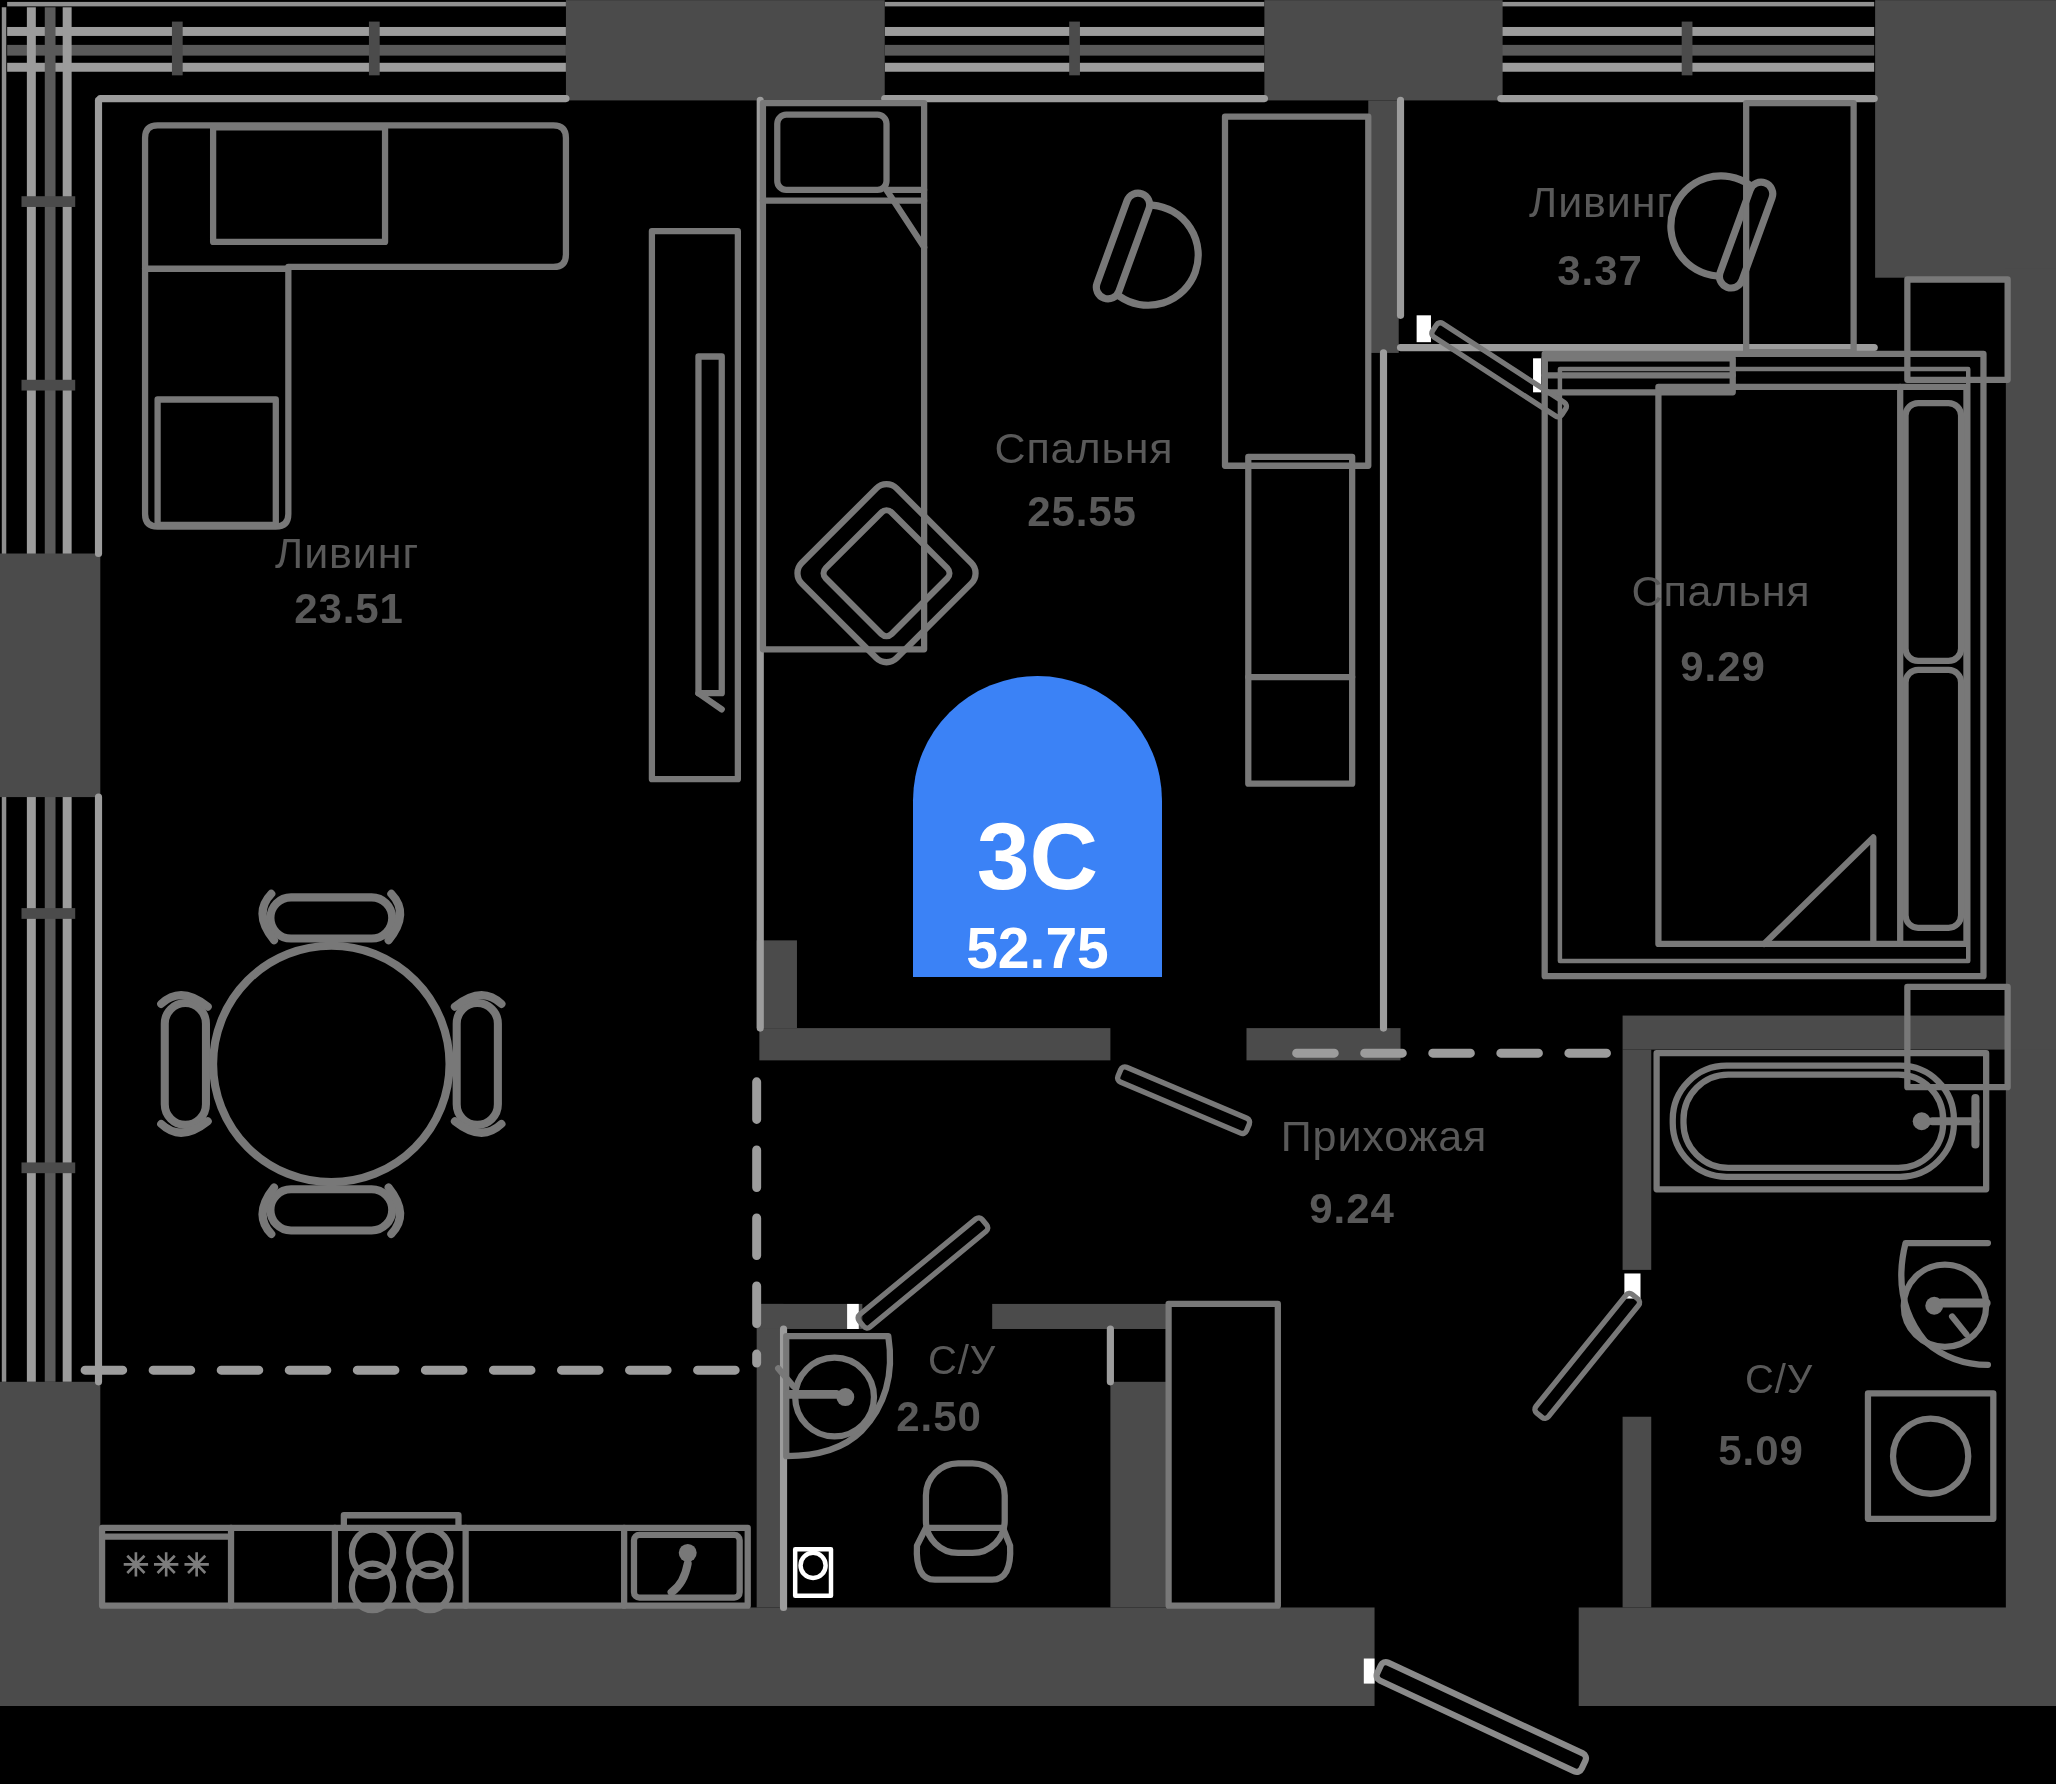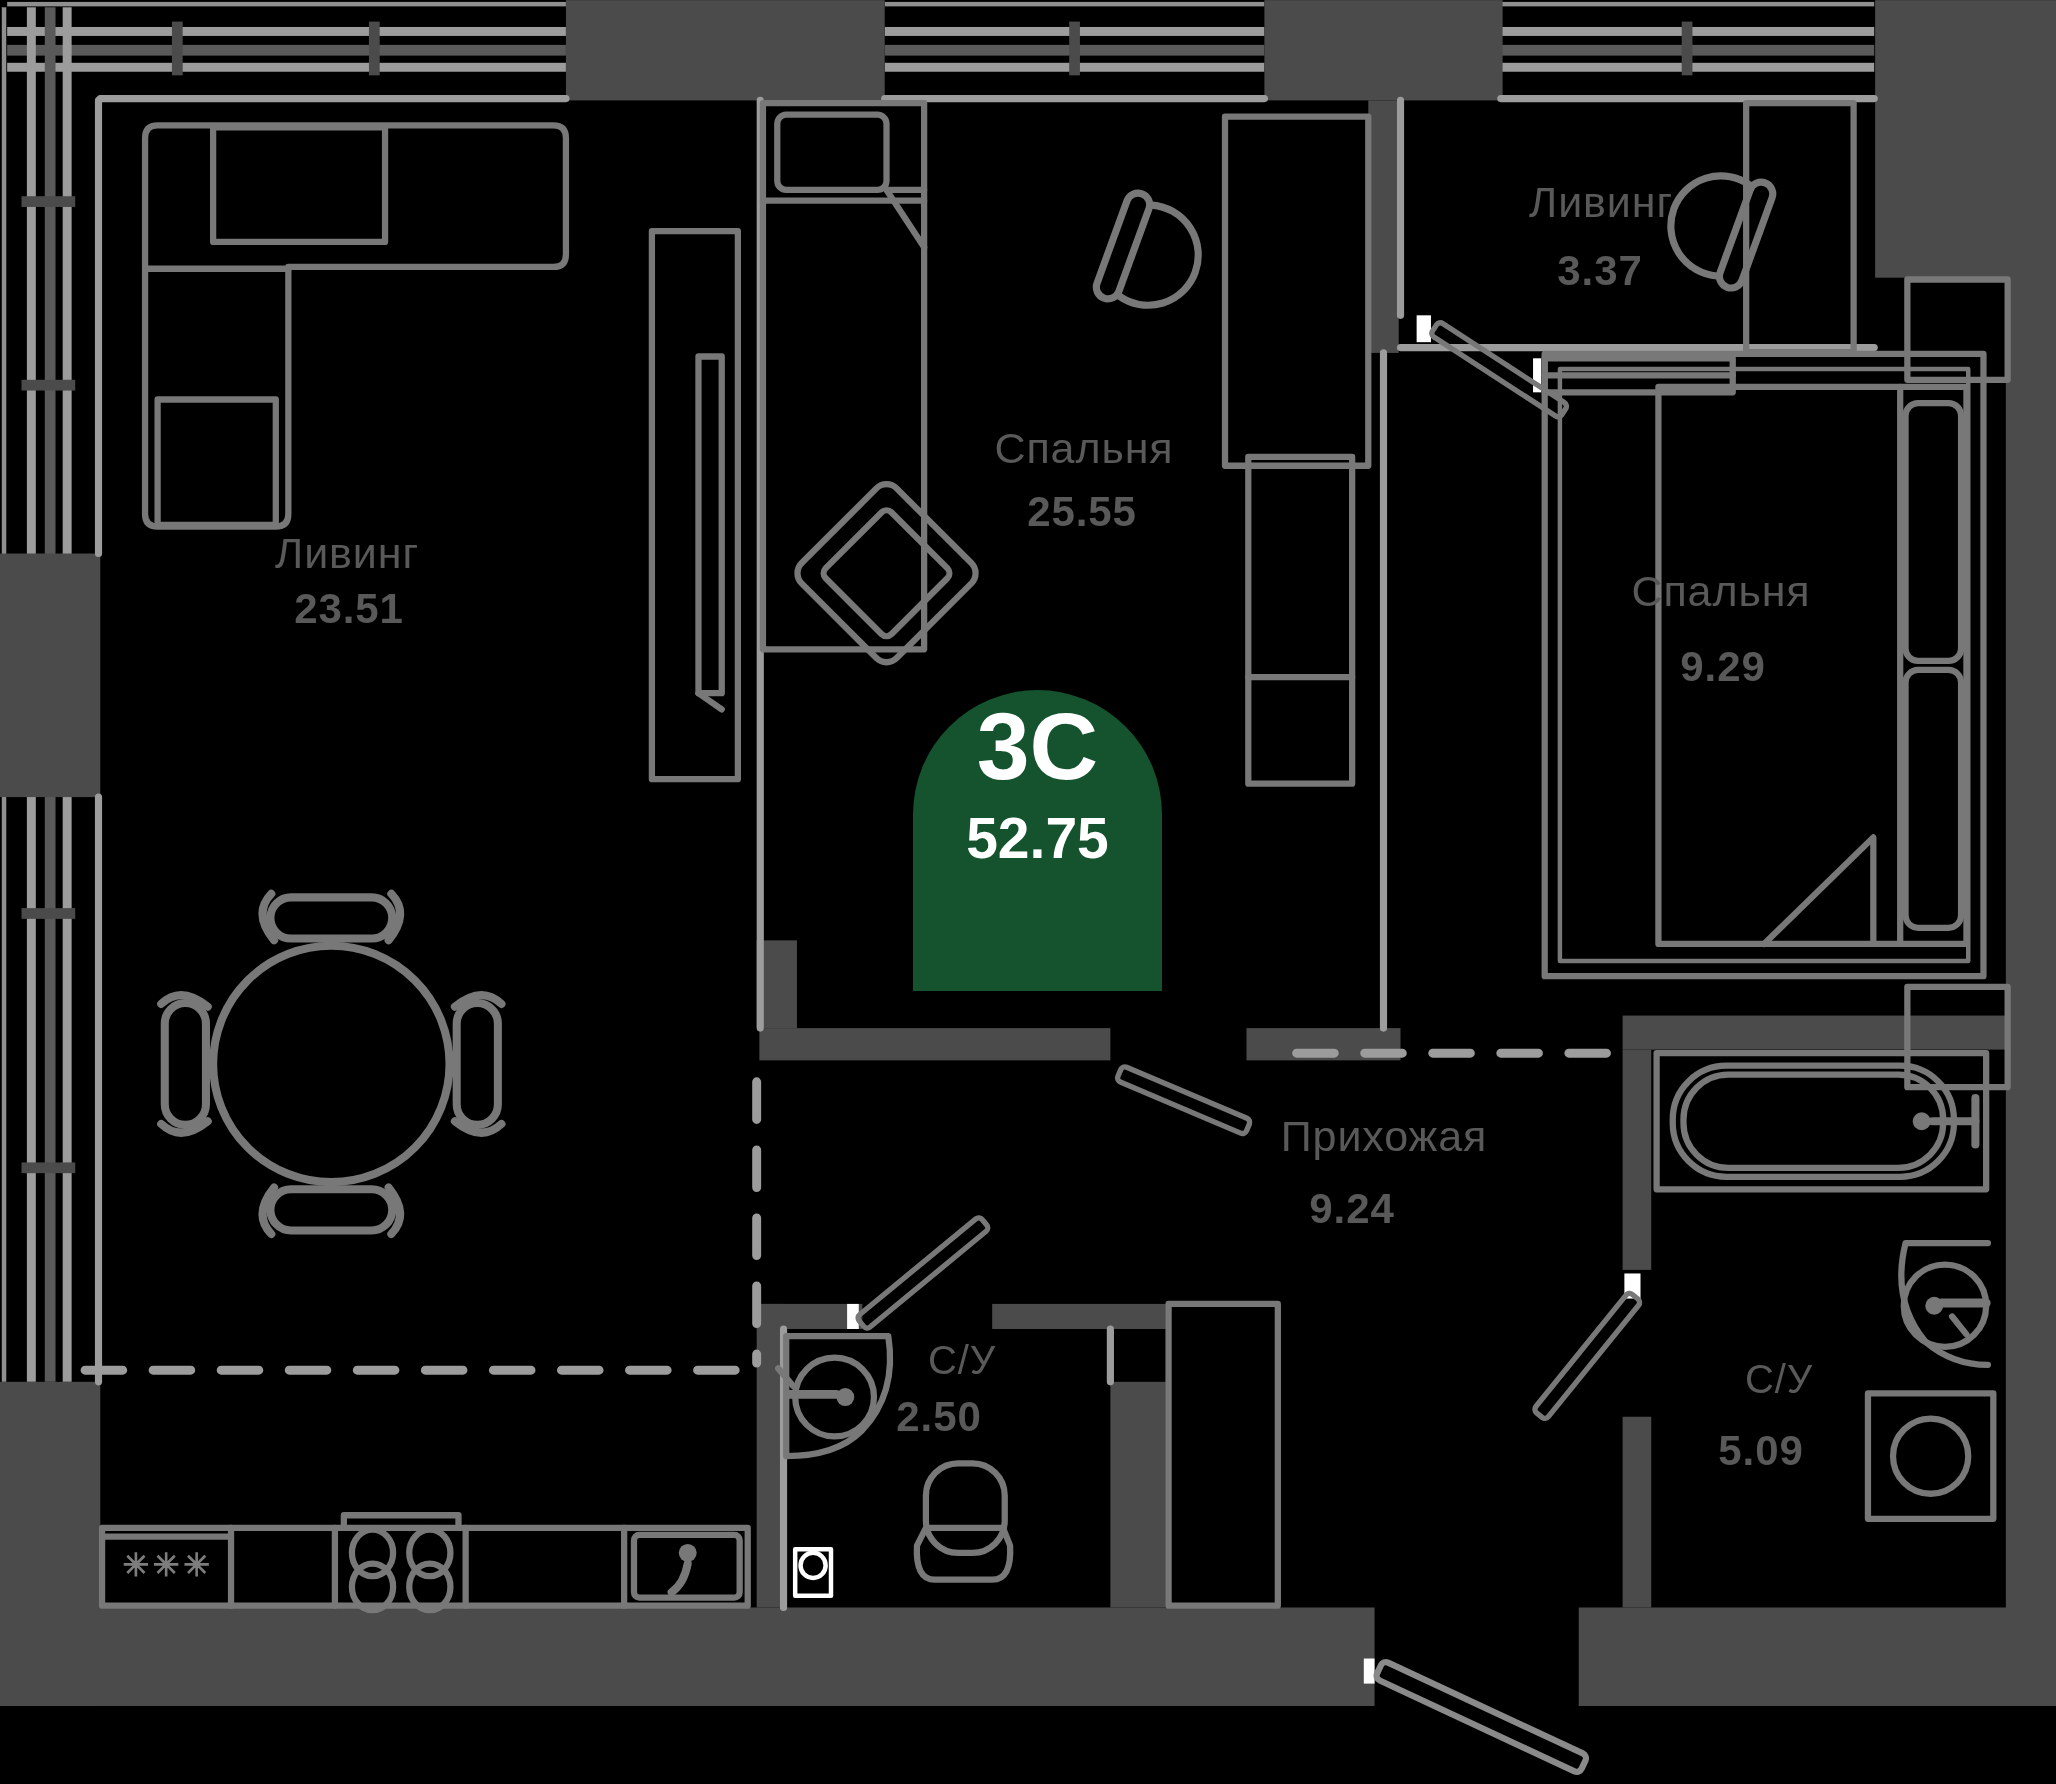--- a/index.html
+++ b/index.html
@@ -21,24 +21,24 @@
   }
   .lbl.name{font-size:43px;}
   .lbl.num{font-size:42px;font-weight:600;}
   .lbl.small{font-size:40px;margin-left:20px;}
   .fridge-sym{
     position:absolute;transform:translate(-50%,-50%);
     color:#7d7d7d;font-size:32px;letter-spacing:3.6px;font-weight:700;
   }
   .badge{
     position:absolute;
-    left:913px;top:690px;width:249px;height:301px;
-    background:#14532d;
+    left:913px;top:676px;width:249px;height:301px;
+    background:#3b82f6;
     border-radius:125px 125px 0 0;
-    display:flex;flex-direction:column;align-items:center;justify-content:flex-start;
+    display:flex;flex-direction:column;align-items:center;justify-content:flex-end;
     color:#fff;text-align:center;
   }
   .badge .type{font-size:95px;font-weight:700;line-height:1;margin-top:9px;}
   .badge .area{font-size:57px;font-weight:700;line-height:1;margin-top:16px;}
 </style>
 </head>
 <body>
 
 <div class="plan">
 

